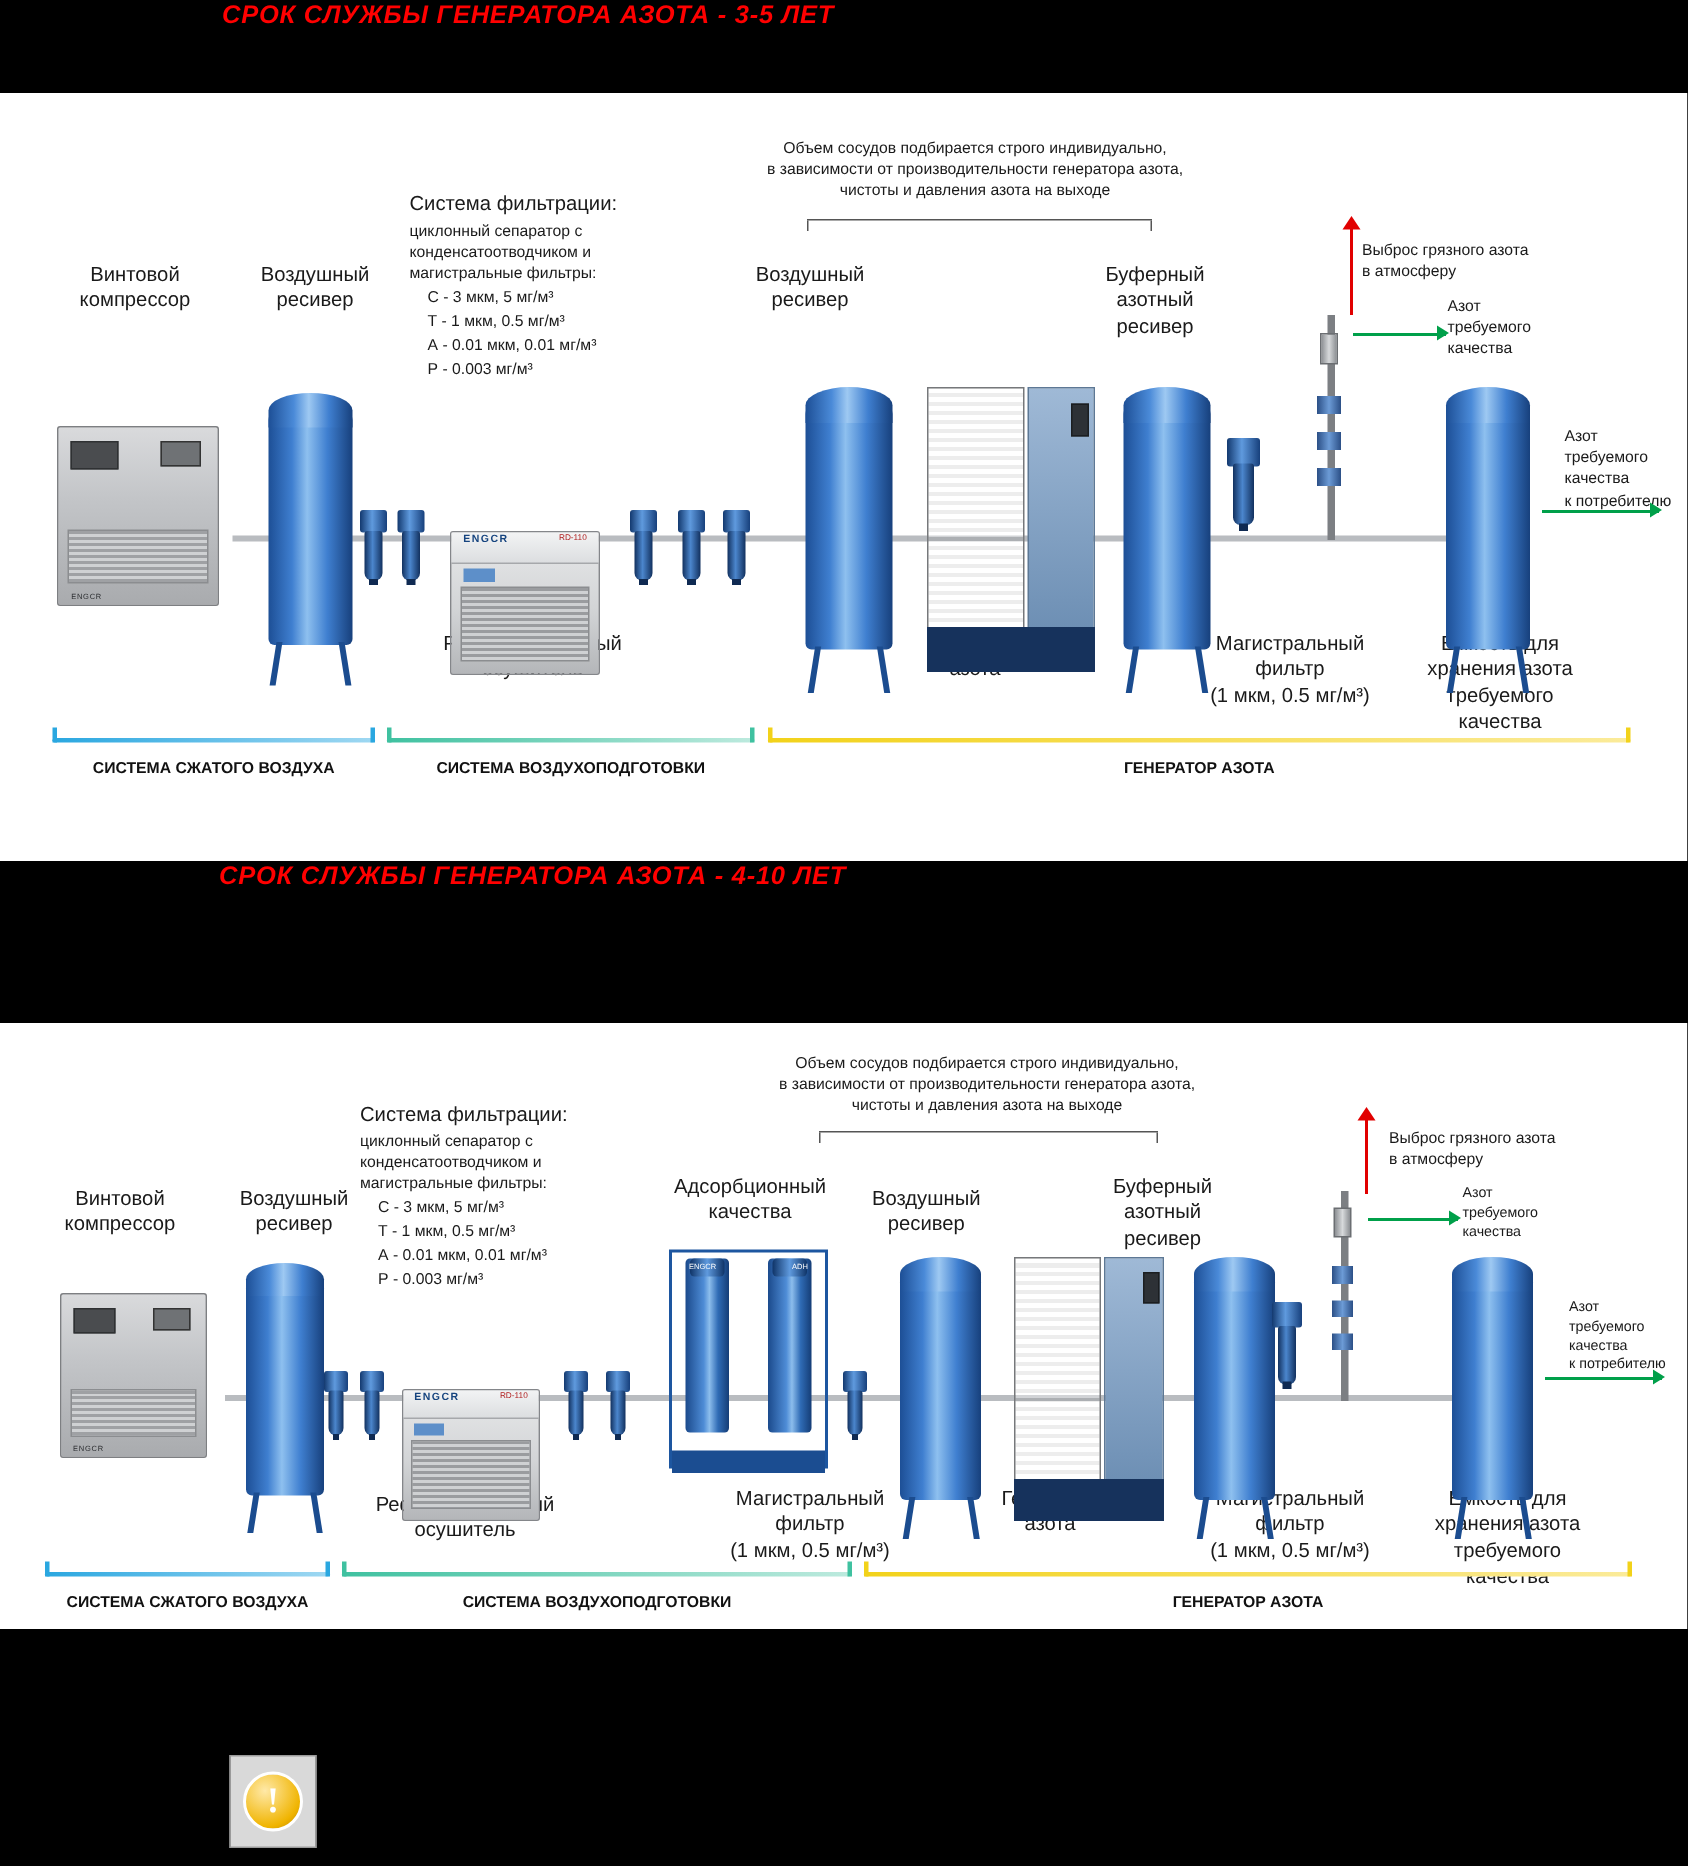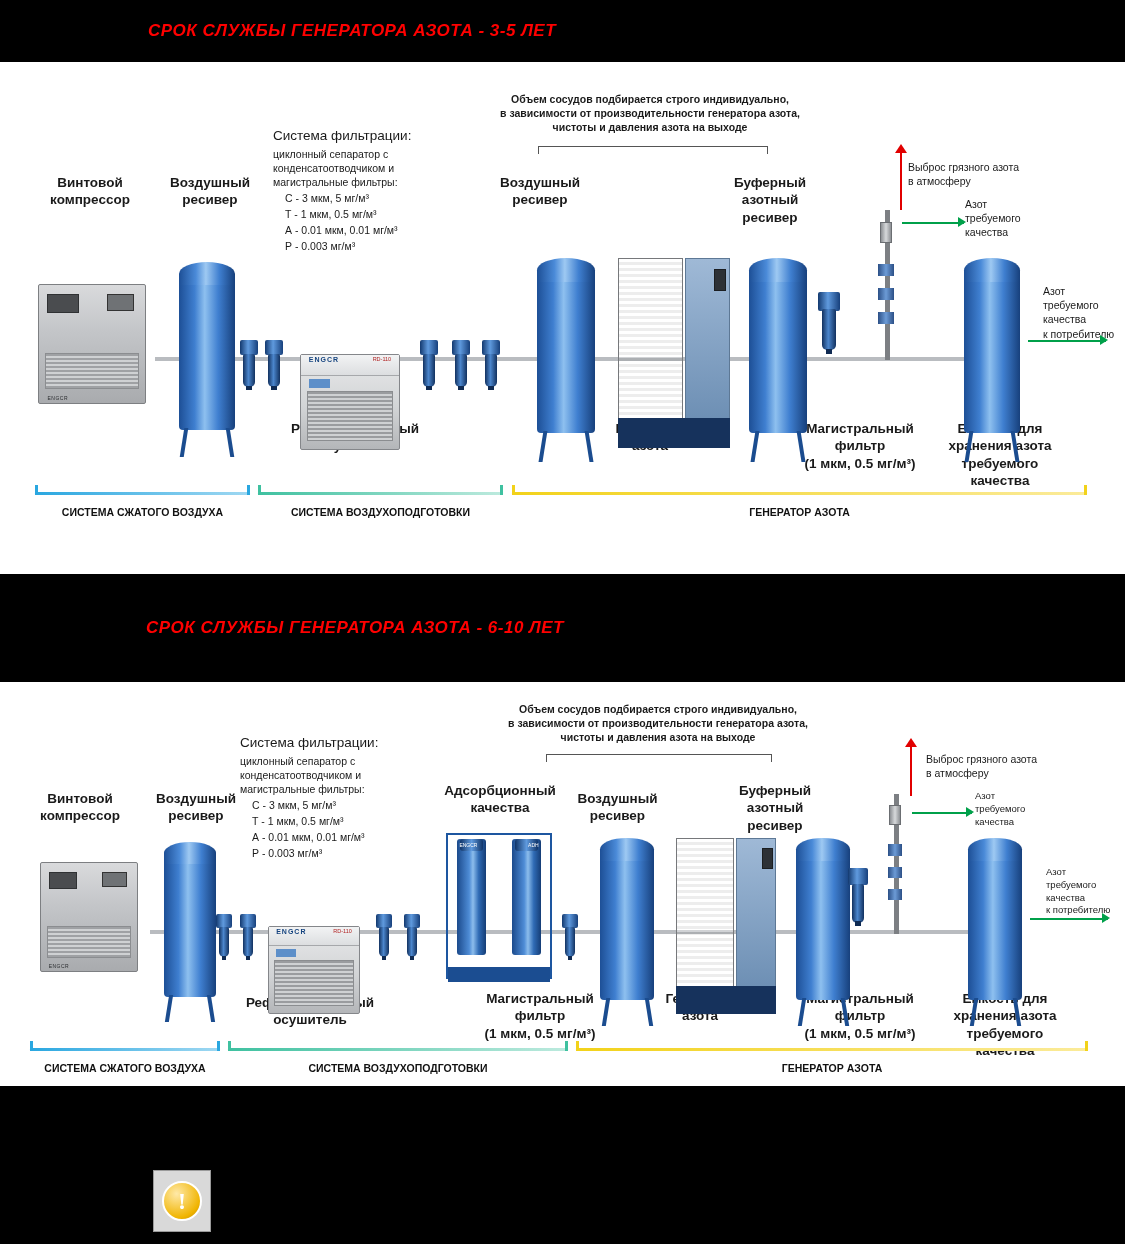--- a/index.html
+++ b/index.html
@@ -16,35 +16,35 @@
     left:0; width:1125px;
     background:#ffffff;
   }
   #panel1 { top:62px; height:512px; }
   #panel2 { top:682px; height:404px; }
 
   .title-bar {
     position:absolute;
     left:0; width:1125px; height:62px;
     background:#000;
-    display:flex; align-items:center;
+    display:flex; align-items:flex-start;
   }
   #title1 { top:0; }
   #title2 { top:574px; height:108px; }
   .title-text {
     color:#ff0000;
     font-weight:bold; font-style:italic;
     font-size:17px;
     letter-spacing:0.5px;
     margin-left:148px;
   }
   #title2 .title-text { margin-left:146px; }
 
   .lbl { position:absolute; font-size:13.5px; color:#1a1a1a; line-height:1.28; }
-  .lbl.c { text-align:center;font-weight:bold; }
+  .lbl.c { text-align:center; }
   .small { font-size:10.5px; line-height:1.35; }
   .tiny { font-size:9.5px; line-height:1.35; }
 
   
   .eq { position:absolute; }
 
   
   .compressor {
     background:linear-gradient(180deg,#d9dadc 0%,#c3c5c8 40%,#a9abae 100%);
     border:1px solid #7d7f82;
@@ -383,21 +383,21 @@
   <div class="grp-label" style="left:258px; top:444px; width:245px;">СИСТЕМА ВОЗДУХОПОДГОТОВКИ</div>
 
   <div class="grp-line" style="left:512px; top:430px; width:575px; background:linear-gradient(90deg,#f2d21a,#fbeb9a);">
     <div class="tick" style="left:0; background:#f2d21a;"></div>
       <div class="tick" style="right:0; background:#f2d21a;"></div>
   </div>
   <div class="grp-label" style="left:512px; top:444px; width:575px;">ГЕНЕРАТОР АЗОТА</div>
 </div>
 
 <div class="title-bar" id="title2">
-  <div class="title-text">СРОК СЛУЖБЫ ГЕНЕРАТОРА АЗОТА  -  6-10 ЛЕТ</div>
+  <div class="title-text">СРОК СЛУЖБЫ ГЕНЕРАТОРА АЗОТА  -  4-10 ЛЕТ</div>
 </div>
 
 <div class="panel" id="panel2">
 
   <div class="lbl c small" style="left:478px; top:20px; width:360px;">Объем сосудов подбирается строго индивидуально,</div>
   <div class="lbl c small" style="left:478px; top:34px; width:360px;">в зависимости от производительности генератора азота,</div>
   <div class="lbl c small" style="left:478px; top:48px; width:360px;">чистоты и давления азота на выходе</div>
   <div class="note-brace" style="left:546px; top:72px; width:226px; height:7px;"></div>
 
   <div class="lbl c" style="left:20px; top:108px; width:120px; white-space:pre-line;">Винтовой

